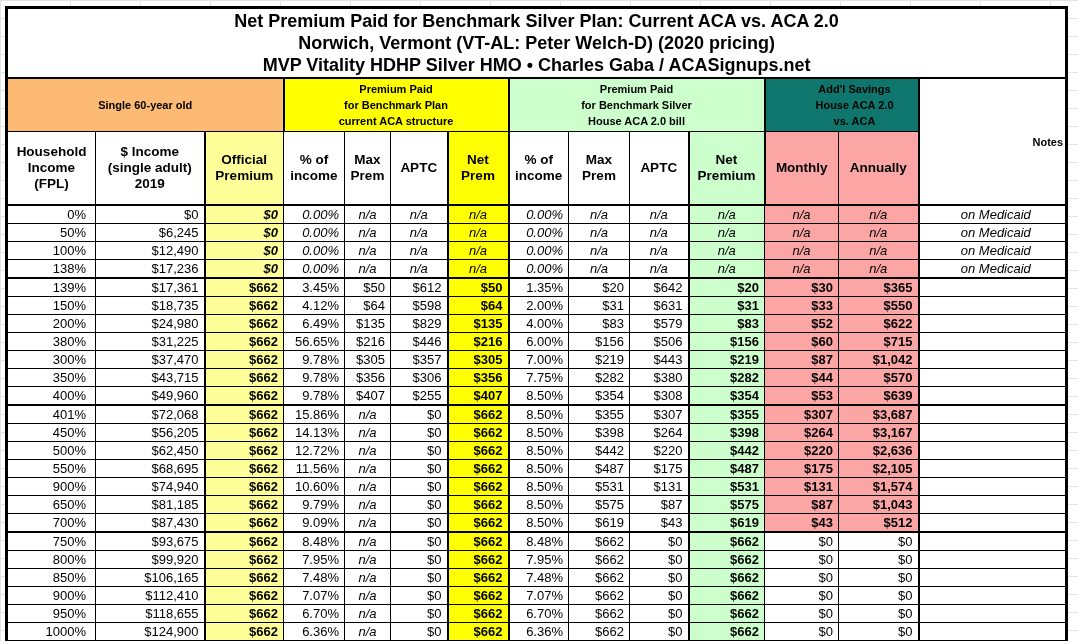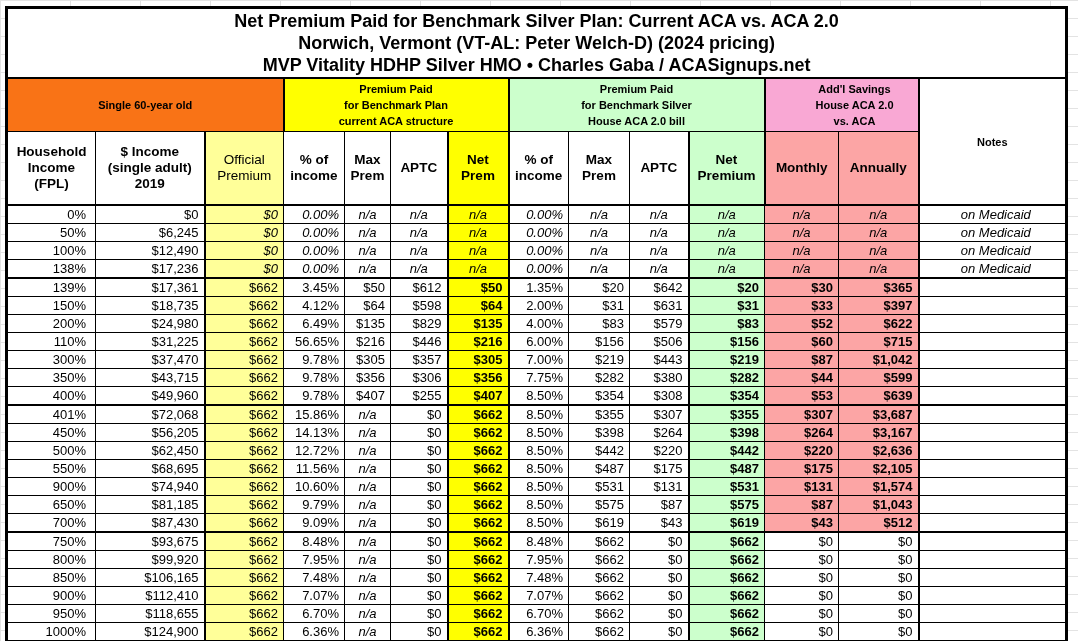--- a/index.html
+++ b/index.html
@@ -15,27 +15,27 @@
   table.premium{
     position:absolute;left:5px;top:6px;width:1061px;
     border-collapse:collapse;table-layout:fixed;
     background:#ffffff;border:3px solid #000;
   }
   th,td{border:1px solid #000;overflow:hidden;vertical-align:middle;}
   th{white-space:pre-line;text-align:center;font-weight:bold;padding:1px 2px;color:#000;}
   .row-title th{font-size:18px;line-height:22px;height:62px;border-bottom:2px solid #000;}
   .row-groups th{font-size:11px;line-height:16px;height:50px;border-top:2px solid #000;}
   .row-cols th{font-size:13.5px;line-height:16px;height:70px;}
-  .g-demo{background:#f97316;font-size:20px;}
+  .g-demo{background:#fdba74;font-size:20px;}
   .g-aca{background:#ffff00;border-left:2px solid #000;}
   .g-aca2{background:#ccffcc;border-left:2px solid #000;}
-  .g-savings{background:#f9a8d4;border-left:2px solid #000;padding-left:28px;}
-  .g-notes{background:#ffffff;border-left:2px solid #000;font-size:14px;}
+  .g-savings{background:#0f766e;border-left:2px solid #000;padding-left:28px;}
+  .g-notes{background:#ffffff;border-left:2px solid #000;font-size:14px;text-align:right;}
 
-  .col-official{background:#ffff99;border-left:2px solid #000;font-weight:normal;}
+  .col-official{background:#ffff99;border-left:2px solid #000;font-weight:bold;}
   .col-netprem-aca{background:#ffff00;border-left:2px solid #000;border-right:2px solid #000;font-weight:bold;}
   .col-pct-aca2{border-left:2px solid #000;}
   .col-netprem-aca2{background:#ccffcc;border-left:2px solid #000;font-weight:bold;}
   .col-monthly,.col-annually{background:#fca5a5;font-weight:bold;}
   th.col-monthly{border-left:2px solid #000;}
   .col-notes{border-left:2px solid #000;}
 
   td{font-size:13px;height:17px;line-height:17px;text-align:right;white-space:nowrap;padding:0 5px;color:#000;}
   td.col-fpl{padding-right:9px;}
   td.col-notes{text-align:center;font-style:italic;font-weight:normal;padding-left:12px;}
@@ -62,21 +62,21 @@
       <col style="width:60px">
         <col style="width:61px">
         <col style="width:59px">
         <col style="width:76px">
       <col style="width:74px">
         <col style="width:80px">
         <col style="width:148px">
     </colgroup>
     <thead>
       <tr class="row-title">
-        <th colspan="14"><div>Net Premium Paid for Benchmark Silver Plan: Current ACA vs. ACA 2.0</div><div>Norwich, Vermont (VT-AL: Peter Welch-D) (2024 pricing)</div><div>MVP Vitality HDHP Silver HMO • Charles Gaba / ACASignups.net</div></th>
+        <th colspan="14"><div>Net Premium Paid for Benchmark Silver Plan: Current ACA vs. ACA 2.0</div><div>Norwich, Vermont (VT-AL: Peter Welch-D) (2020 pricing)</div><div>MVP Vitality HDHP Silver HMO • Charles Gaba / ACASignups.net</div></th>
       </tr>
       <tr class="row-groups">
         <th colspan="3" class="g-demo">Single 60-year old</th>
         <th colspan="4" class="g-aca">Premium Paid
 for Benchmark Plan
 current ACA structure</th>
         <th colspan="4" class="g-aca2">Premium Paid
 for Benchmark Silver
 House ACA 2.0 bill</th>
         <th colspan="2" class="g-savings">Add'l Savings
@@ -200,41 +200,41 @@
           <td class="col-official">$662</td>
           <td class="col-pct-aca">4.12%</td>
           <td class="col-maxprem-aca">$64</td>
           <td class="col-aptc-aca">$598</td>
           <td class="col-netprem-aca">$64</td>
           <td class="col-pct-aca2">2.00%</td>
           <td class="col-maxprem-aca2">$31</td>
           <td class="col-aptc-aca2">$631</td>
           <td class="col-netprem-aca2">$31</td>
           <td class="col-monthly">$33</td>
-          <td class="col-annually">$397</td>
+          <td class="col-annually">$550</td>
           <td class="col-notes"></td>
         </tr>
         <tr>
           <td class="col-fpl">200%</td>
           <td class="col-income">$24,980</td>
           <td class="col-official">$662</td>
           <td class="col-pct-aca">6.49%</td>
           <td class="col-maxprem-aca">$135</td>
           <td class="col-aptc-aca">$829</td>
           <td class="col-netprem-aca">$135</td>
           <td class="col-pct-aca2">4.00%</td>
           <td class="col-maxprem-aca2">$83</td>
           <td class="col-aptc-aca2">$579</td>
           <td class="col-netprem-aca2">$83</td>
           <td class="col-monthly">$52</td>
           <td class="col-annually">$622</td>
           <td class="col-notes"></td>
         </tr>
         <tr>
-          <td class="col-fpl">110%</td>
+          <td class="col-fpl">380%</td>
           <td class="col-income">$31,225</td>
           <td class="col-official">$662</td>
           <td class="col-pct-aca">56.65%</td>
           <td class="col-maxprem-aca">$216</td>
           <td class="col-aptc-aca">$446</td>
           <td class="col-netprem-aca">$216</td>
           <td class="col-pct-aca2">6.00%</td>
           <td class="col-maxprem-aca2">$156</td>
           <td class="col-aptc-aca2">$506</td>
           <td class="col-netprem-aca2">$156</td>
@@ -264,21 +264,21 @@
           <td class="col-official">$662</td>
           <td class="col-pct-aca">9.78%</td>
           <td class="col-maxprem-aca">$356</td>
           <td class="col-aptc-aca">$306</td>
           <td class="col-netprem-aca">$356</td>
           <td class="col-pct-aca2">7.75%</td>
           <td class="col-maxprem-aca2">$282</td>
           <td class="col-aptc-aca2">$380</td>
           <td class="col-netprem-aca2">$282</td>
           <td class="col-monthly">$44</td>
-          <td class="col-annually">$599</td>
+          <td class="col-annually">$570</td>
           <td class="col-notes"></td>
         </tr>
         <tr>
           <td class="col-fpl">400%</td>
           <td class="col-income">$49,960</td>
           <td class="col-official">$662</td>
           <td class="col-pct-aca">9.78%</td>
           <td class="col-maxprem-aca">$407</td>
           <td class="col-aptc-aca">$255</td>
           <td class="col-netprem-aca">$407</td>

